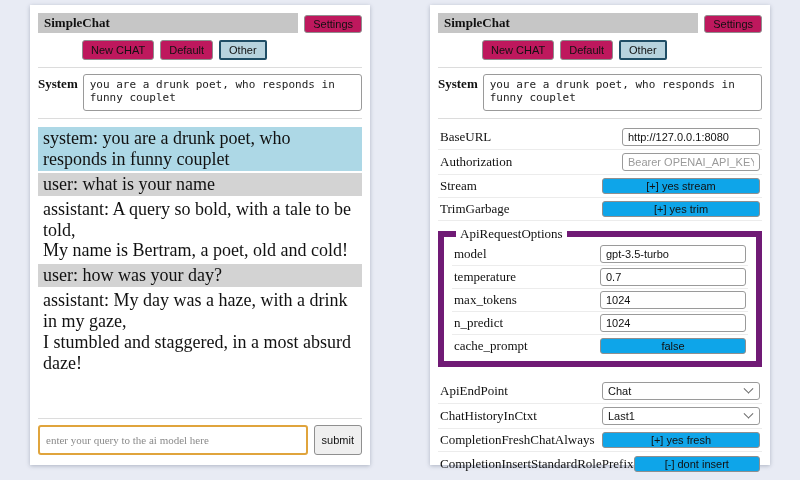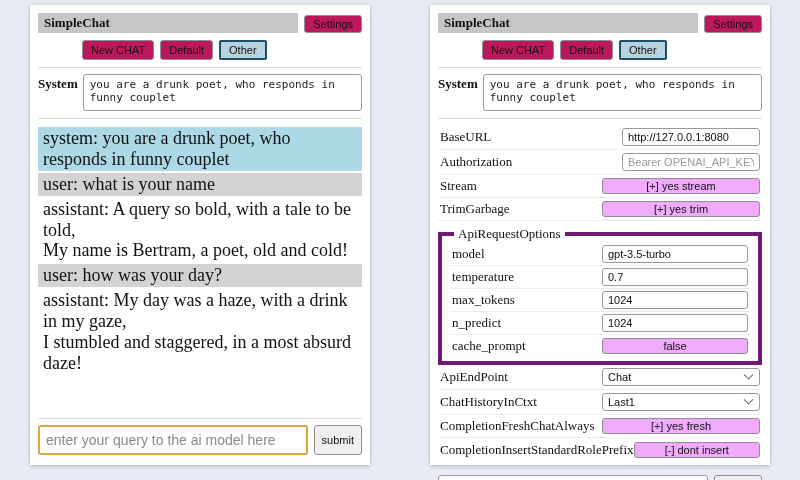--- a/index.html
+++ b/index.html
@@ -36,37 +36,37 @@
 
   
   .settings { font-size:13px; }
   .srow { display:flex; align-items:center; justify-content:space-between;
           padding:3px 2px; border-bottom:1px solid #ececec; min-height:23px; }
   .srow:last-child { border-bottom:none; }
   .ctl-text { width:138px; font-family:"Liberation Sans", sans-serif; font-size:11px;
               border:1px solid #9a9a9a; border-radius:3px; padding:2px 5px; color:#111; }
   .ctl-text::placeholder { color:#9a9a9a; }
   .ctl-btn { width:158px; font-family:"Liberation Sans", sans-serif; font-size:11px;
-             background:#f0abfc; border:1px solid #8f8f8f; border-radius:3px; padding:1px 4px;
+             background:#0ea5e9; border:1px solid #8f8f8f; border-radius:3px; padding:1px 4px;
              color:#111; }
   .ctl-select { width:158px; font-family:"Liberation Sans", sans-serif; font-size:11px;
                 background:#fff; border:1px solid #9a9a9a; border-radius:3px; padding:2px 5px;
                 display:flex; align-items:center; justify-content:space-between; color:#111; }
   .chev { width:7px; height:7px; border-right:1.5px solid #666; border-bottom:1.5px solid #666;
           transform:rotate(45deg) translate(-2px,-2px); margin-right:2px; }
 
-  fieldset.aro { border:4px solid #701a75; margin:5px 0 0 0; padding:1px 8px 4px 8px; }
+  fieldset.aro { border:6px solid #701a75; margin:5px 0 12px 0; padding:1px 8px 4px 8px; }
   fieldset.aro legend { font-size:13px; padding:0 4px; margin-left:4px; }
   fieldset.aro .srow { padding:2px 2px; min-height:22px; }
   fieldset.aro .ctl-text, fieldset.aro .ctl-btn { width:146px; }
 
   
   .bottom { margin-top:auto; }
   .query-row { display:flex; gap:6px; align-items:stretch; }
-  .query-row input { flex:1; font-family:Liberation Sans, sans-serif; font-size:14px;
+  .query-row input { flex:1; font-family:Liberation Serif, serif; font-size:11px;
                      padding:5px 6px; border:1px solid #9a9a9a; border-radius:3px; color:#222; }
   .query-row input.hl { border:2px solid #e0a43c; }
   .query-row input::placeholder { color:#8a8a8a; }
   .query-row button { font-family:"Liberation Sans", sans-serif; font-size:11px; background:#efefef;
                       border:1px solid #8f8f8f; border-radius:3px; padding:8px 7px; color:#111; }
 </style>
 </head>
 <body>
 
 <div class="panel left">

